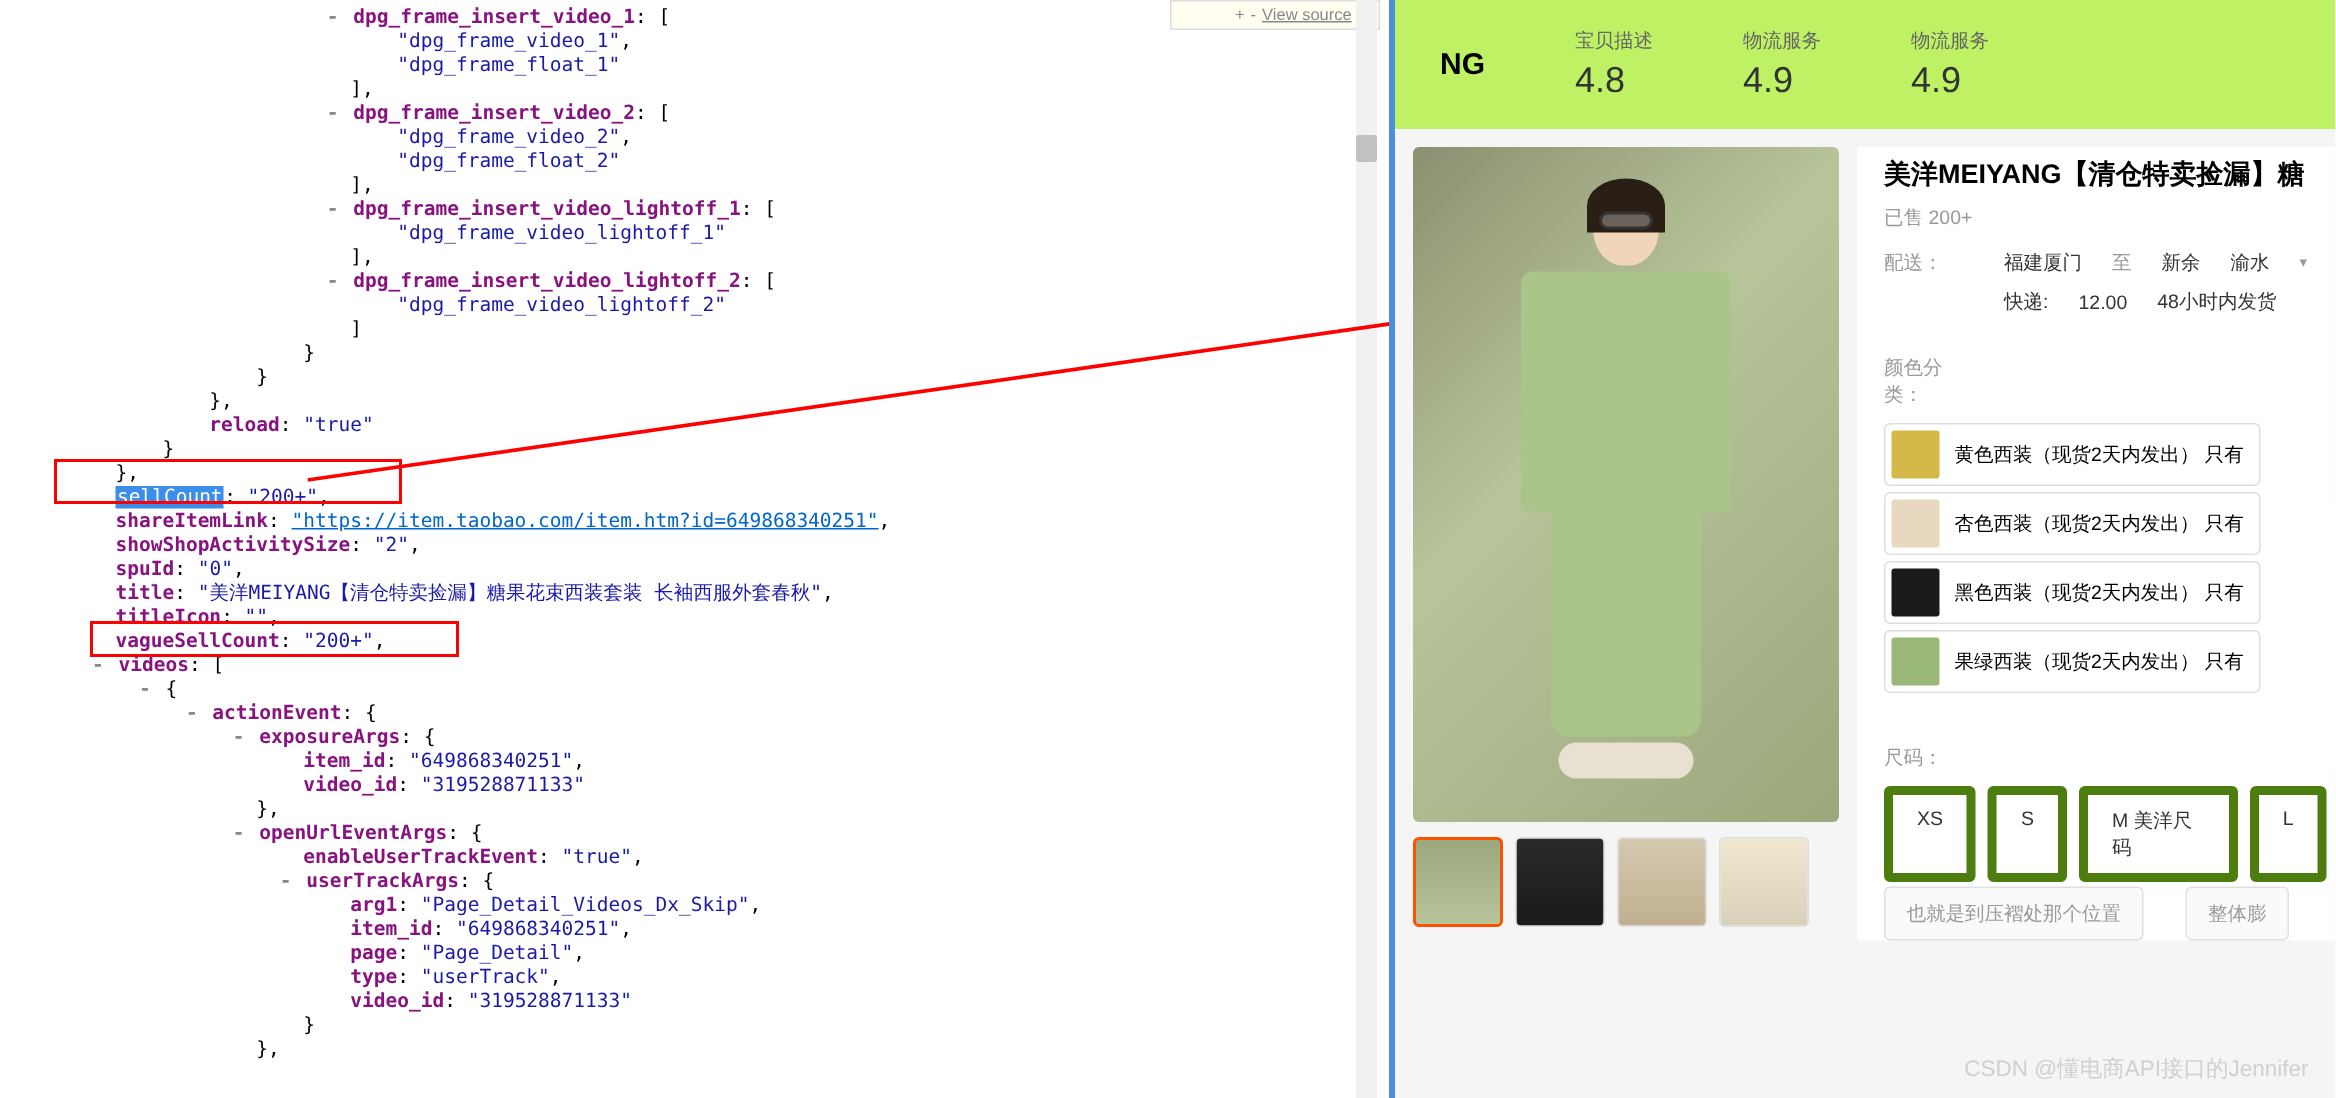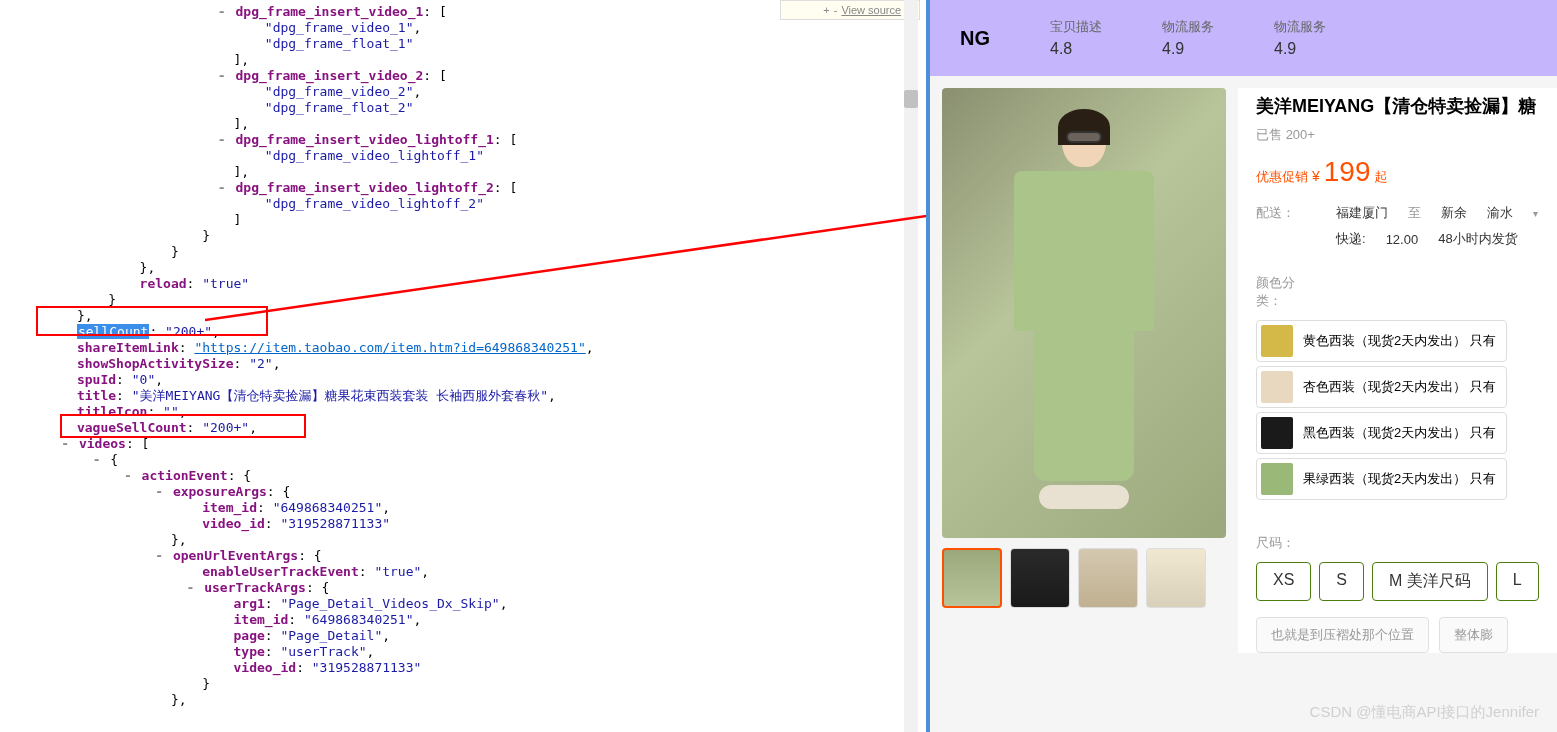--- a/index.html
+++ b/index.html
@@ -24,25 +24,25 @@
     .view-source-bar .link { color: #888; text-decoration: underline; }
     .view-source-bar .gear { color: #888; }
     
     .scrollbar-v { position: absolute; right: 2px; top: 0; width: 14px; height: 100%; background: #f1f1f1; }
     .scrollbar-thumb { position: absolute; top: 90px; width: 14px; height: 18px; background: #c1c1c1; border-radius: 2px; }
     
     .divider { position: absolute; left: 926px; top: 0; width: 4px; height: 732px; background: #4a90d9; }
     
     .right-panel { position: absolute; left: 930px; top: 0; width: 627px; height: 732px; background: #f5f5f5; }
     
-    .shop-header { background: #c4b5fd; padding: 18px 30px; display: flex; gap: 60px; align-items: center; }
+    .shop-header { background: #bef264; padding: 18px 30px; display: flex; gap: 60px; align-items: center; }
     .shop-brand { font-size: 20px; font-weight: bold; color: #000; }
     .shop-stat { display: flex; flex-direction: column; gap: 4px; }
     .stat-label { font-size: 13px; color: #666; }
-    .stat-value { font-size: 16px; color: #333; }
+    .stat-value { font-size: 24px; color: #333; }
     
     .product-area { display: flex; gap: 0; padding: 12px 0 0 12px; background: #f5f5f5; }
     .gallery { width: 284px; }
     .main-image { width: 284px; height: 450px; background: linear-gradient(135deg, #8a9070 0%, #b8c49a 40%, #9aa87c 100%); border-radius: 4px; position: relative; overflow: hidden; }
     .model-silhouette { position: absolute; left: 50%; top: 50%; transform: translate(-50%, -50%); width: 180px; height: 400px; }
     .head { width: 44px; height: 54px; background: #f0d5b8; border-radius: 50% 50% 45% 45%; margin: 0 auto; position: relative; }
     .hair { position: absolute; top: -4px; left: -4px; width: 52px; height: 36px; background: #2a1f15; border-radius: 50% 50% 0 0; }
     .glasses { position: absolute; top: 18px; left: 4px; width: 36px; height: 12px; border: 2px solid #333; border-radius: 6px; background: rgba(255,255,255,0.3); }
     .suit-top { width: 140px; height: 160px; background: #aac48a; margin: 4px auto 0; border-radius: 8px 8px 4px 4px; }
     .suit-bottom { width: 100px; height: 150px; background: #aac48a; margin: 0 auto; border-radius: 4px 4px 12px 12px; }
@@ -79,23 +79,23 @@
     .section-label { color: #999; font-size: 13px; margin: 18px 0 10px; display: inline-block; width: 60px; vertical-align: top; }
     .color-options { display: inline-flex; flex-direction: column; gap: 4px; }
     .color-opt { display: flex; align-items: center; gap: 10px; border: 1px solid #ddd; border-radius: 4px; padding: 4px 10px 4px 4px; font-size: 13px; }
     .swatch { width: 32px; height: 32px; border-radius: 2px; }
     .sw-yellow { background: #d4b848; }
     .sw-apricot { background: #e8d8c0; }
     .sw-black { background: #1a1a1a; }
     .sw-green { background: #9ab878; }
     
     .size-options { display: inline-flex; gap: 8px; }
-    .size-opt { border: 1px solid #4d7c0f; border-radius: 4px; padding: 8px 16px; font-size: 16px; color: #333; }
-    
-    .tag-row { display: flex; gap: 10px; margin-top: 16px; }
+    .size-opt { border: 6px solid #4d7c0f; border-radius: 4px; padding: 8px 16px; font-size: 13px; color: #333; }
+    
+    .tag-row { display: flex; gap: 28px; margin-top: 3px; }
     .tag-btn { border: 1px solid #e0e0e0; border-radius: 4px; padding: 8px 14px; font-size: 13px; color: #999; background: #fafafa; }
     
     .watermark { position: absolute; right: 18px; bottom: 10px; font-size: 15px; color: #d0d0d0; }
     
     .arrow-svg { position: absolute; left: 205px; top: 160px; pointer-events: none; }
   </style>
 </head>
 <body>
 
 <div class="left-panel">
@@ -207,26 +207,20 @@
         <div class="thumb thumb-3"></div>
         <div class="thumb thumb-4"></div>
       </div>
     </div>
 
     <div class="product-info">
       <div class="product-title">美洋MEIYANG【清仓特卖捡漏】糖</div>
       <div class="sold-count">
         <span>已售</span> <span>200+</span>
       </div>
-      <div class="price-row">
-        <span class="price-label">优惠促销</span>
-        <span class="price-symbol">¥</span>
-        <span class="price-value">199</span>
-        <span class="price-suffix">起</span>
-      </div>
       <div class="info-row">
         <span class="info-label">配送：</span>
         <span class="info-text">福建厦门</span>
         <span class="info-sep">至</span>
         <span class="info-text">新余</span>
         <span class="info-text">渝水</span>
         <span class="dd">▾</span>
       </div>
       <div class="info-row">
         <span class="info-label"></span>

